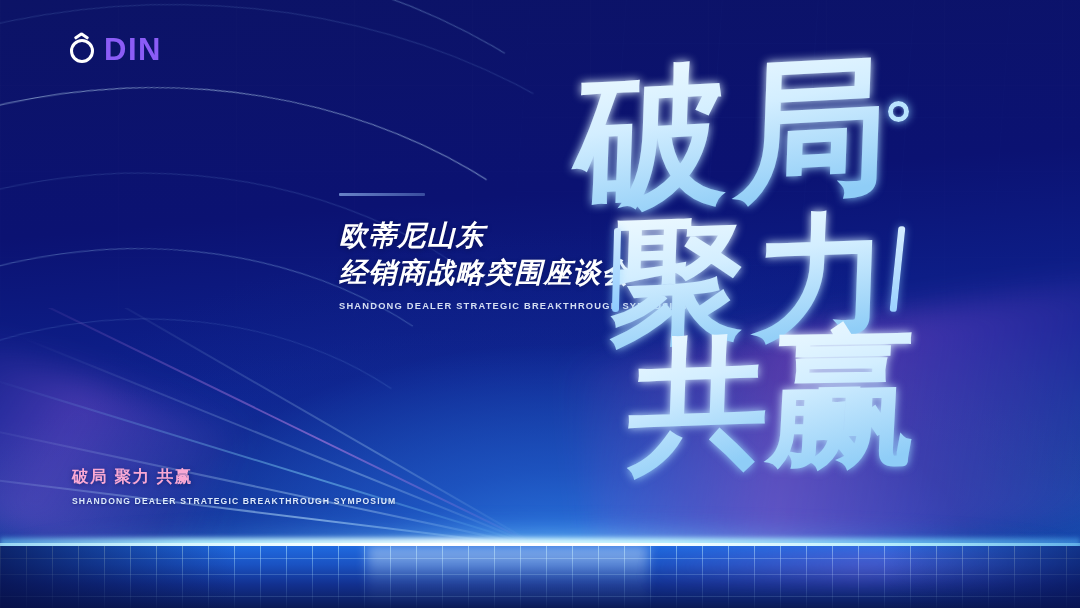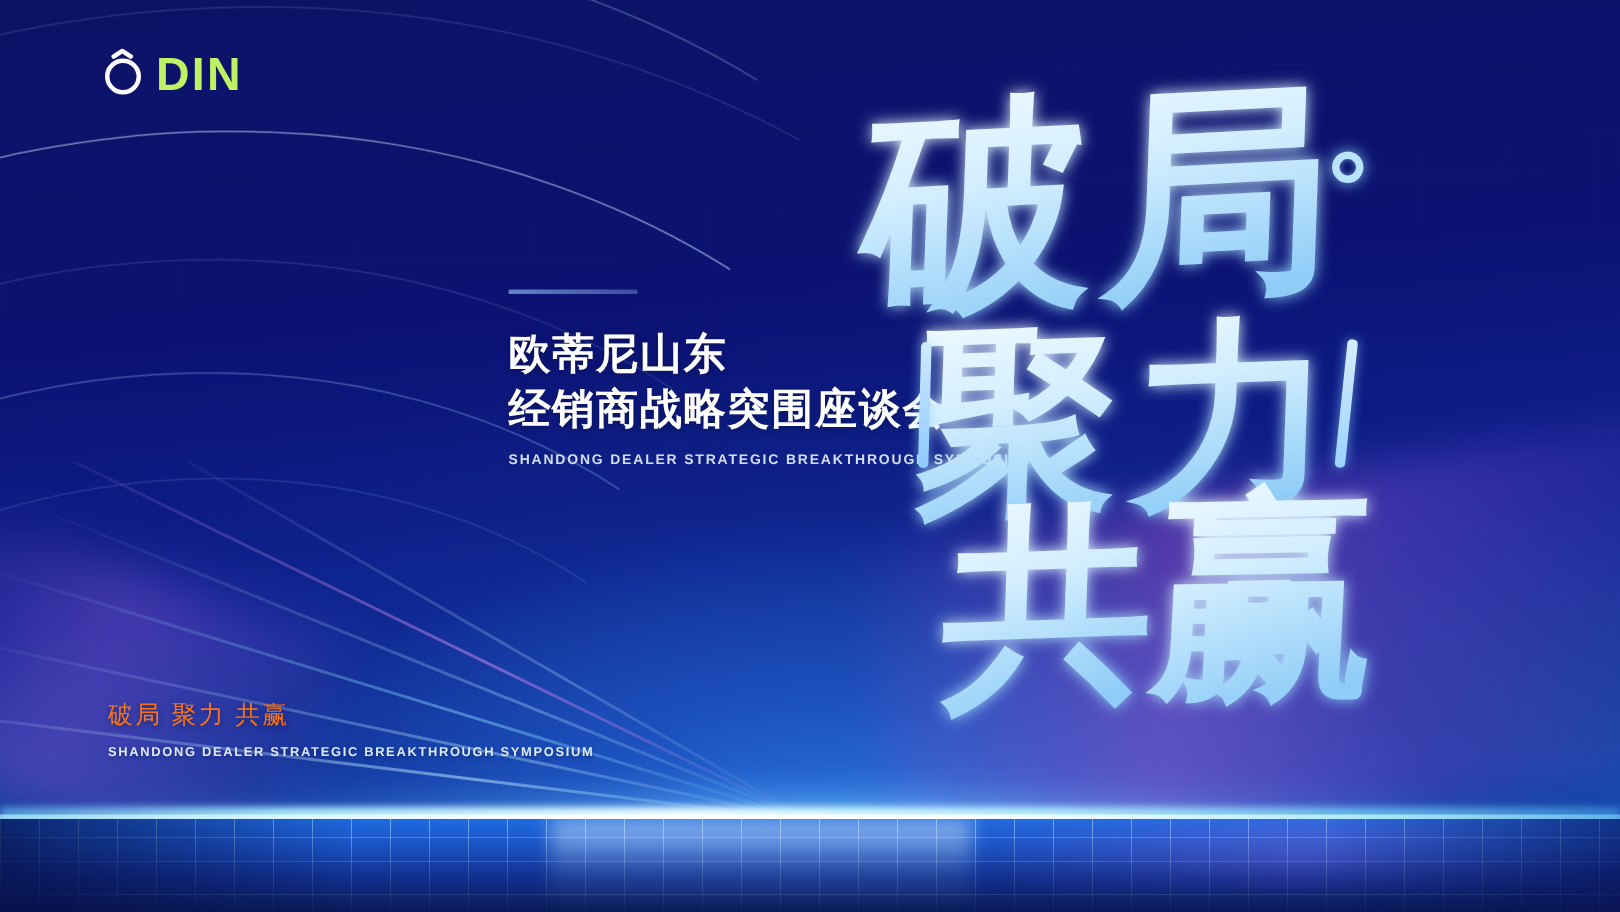--- a/index.html
+++ b/index.html
@@ -172,21 +172,21 @@
     background: linear-gradient(to left, rgba(8,16,80,0.6), rgba(8,16,80,0));
   }
 
   
   .logo {
     position: absolute;
     left: 70px; top: 34px;
     display: flex;
     align-items: center;
     gap: 8px;
-    color: #bef264;
+    color: #8b5cf6;
   }
   .logo-o {
     position: relative;
     width: 27px; height: 27px;
   }
   .logo-o .ring {
     position: absolute;
     left: 0; bottom: 0;
     width: 24px; height: 24px;
     border: 3.4px solid #ffffff;
@@ -236,20 +236,21 @@
     border-radius: 1px;
   }
   .title-cn {
     color: #ffffff;
     font-size: 28px;
     font-weight: 700;
     letter-spacing: 1.2px;
     line-height: 1.32;
     text-shadow: 0 1px 5px rgba(0,0,0,0.30);
     white-space: nowrap;
+    font-style: italic;
   }
   .title-en {
     margin-top: 9px;
     color: #e3ecfb;
     font-size: 9.3px;
     font-weight: 600;
     letter-spacing: 1.22px;
     white-space: nowrap;
     opacity: 0.93;
   }
@@ -294,23 +295,23 @@
     transform: rotate(6deg);
     box-shadow: 0 0 8px rgba(150,215,255,0.6);
   }
 
   
   .slogan {
     position: absolute;
     left: 72px; top: 466px;
   }
   .slogan-cn {
-    color: #f97316;
+    color: #f9a8d4;
     font-size: 16.5px;
-    font-weight: 400;
+    font-weight: 700;
     letter-spacing: 1.6px;
     text-shadow: 0 1px 4px rgba(0,20,70,0.5);
     white-space: nowrap;
   }
   .slogan-en {
     margin-top: 8px;
     color: #dce9fb;
     font-size: 8.6px;
     font-weight: 600;
     letter-spacing: 1.12px;

